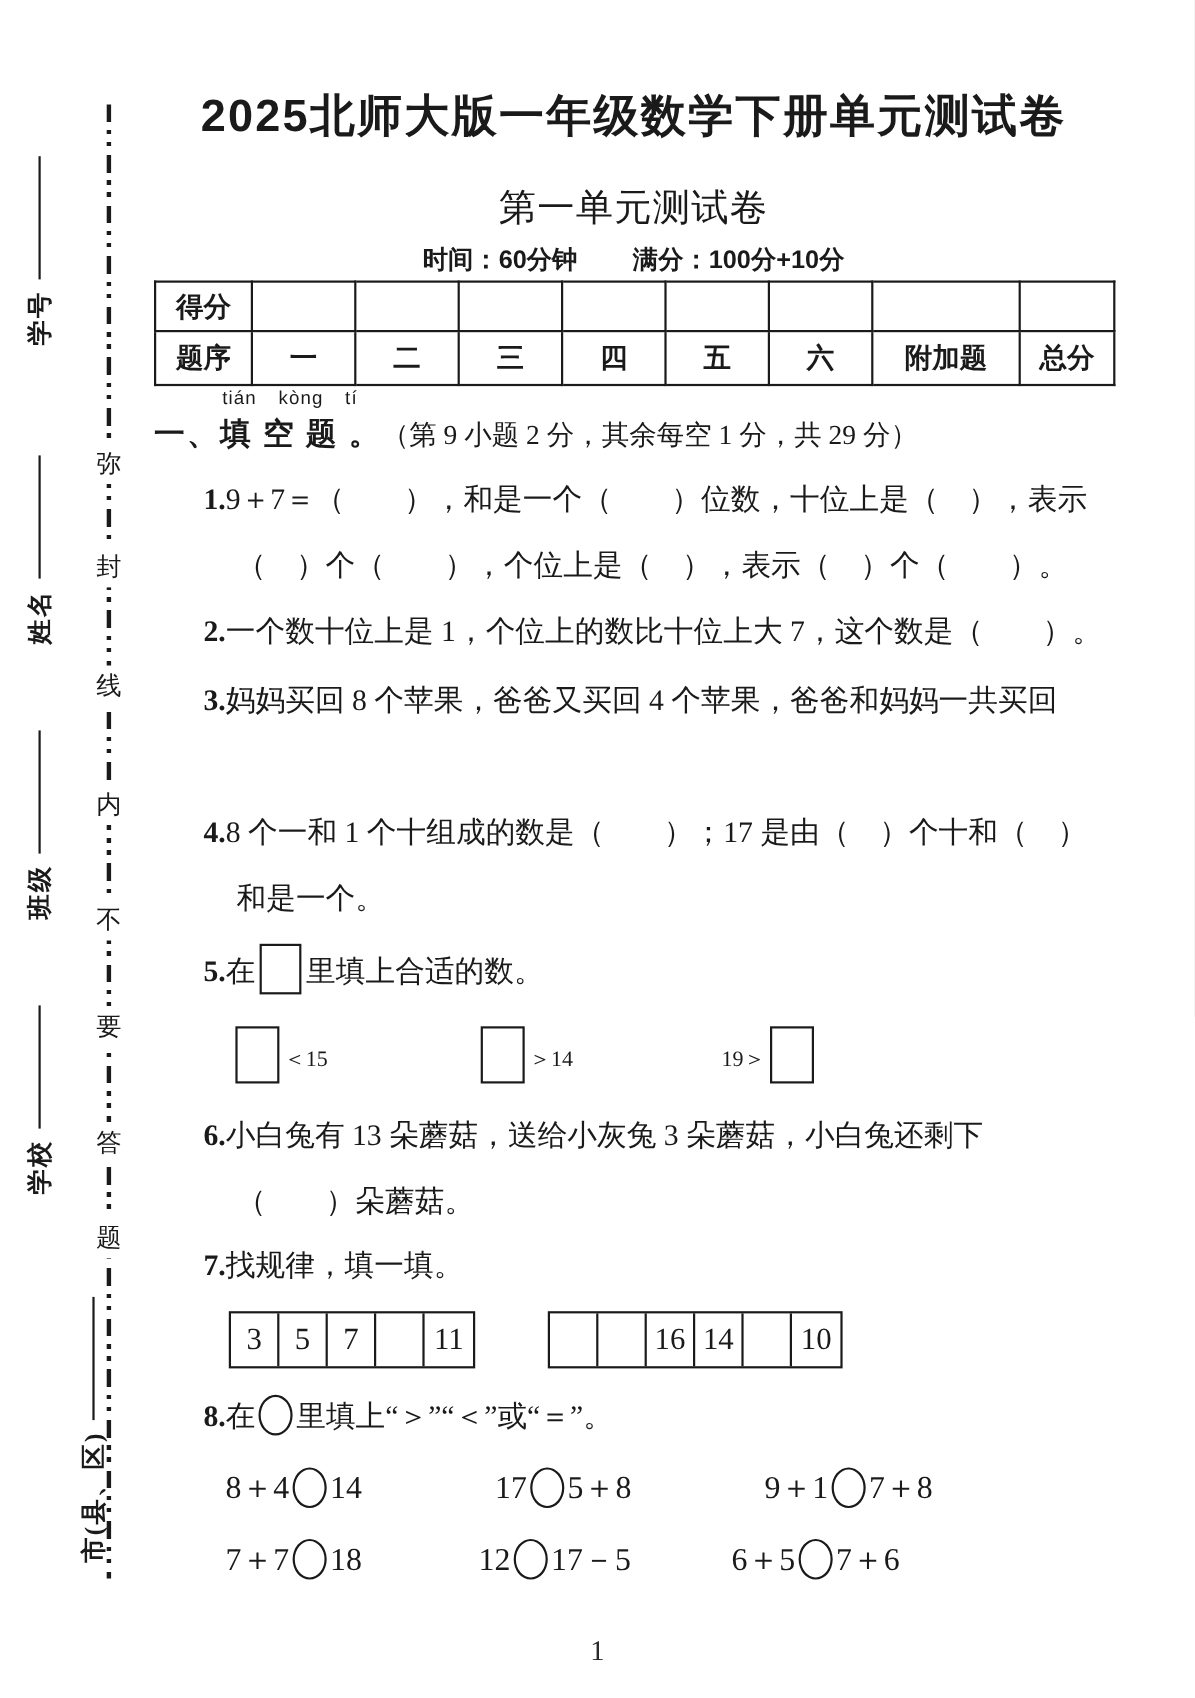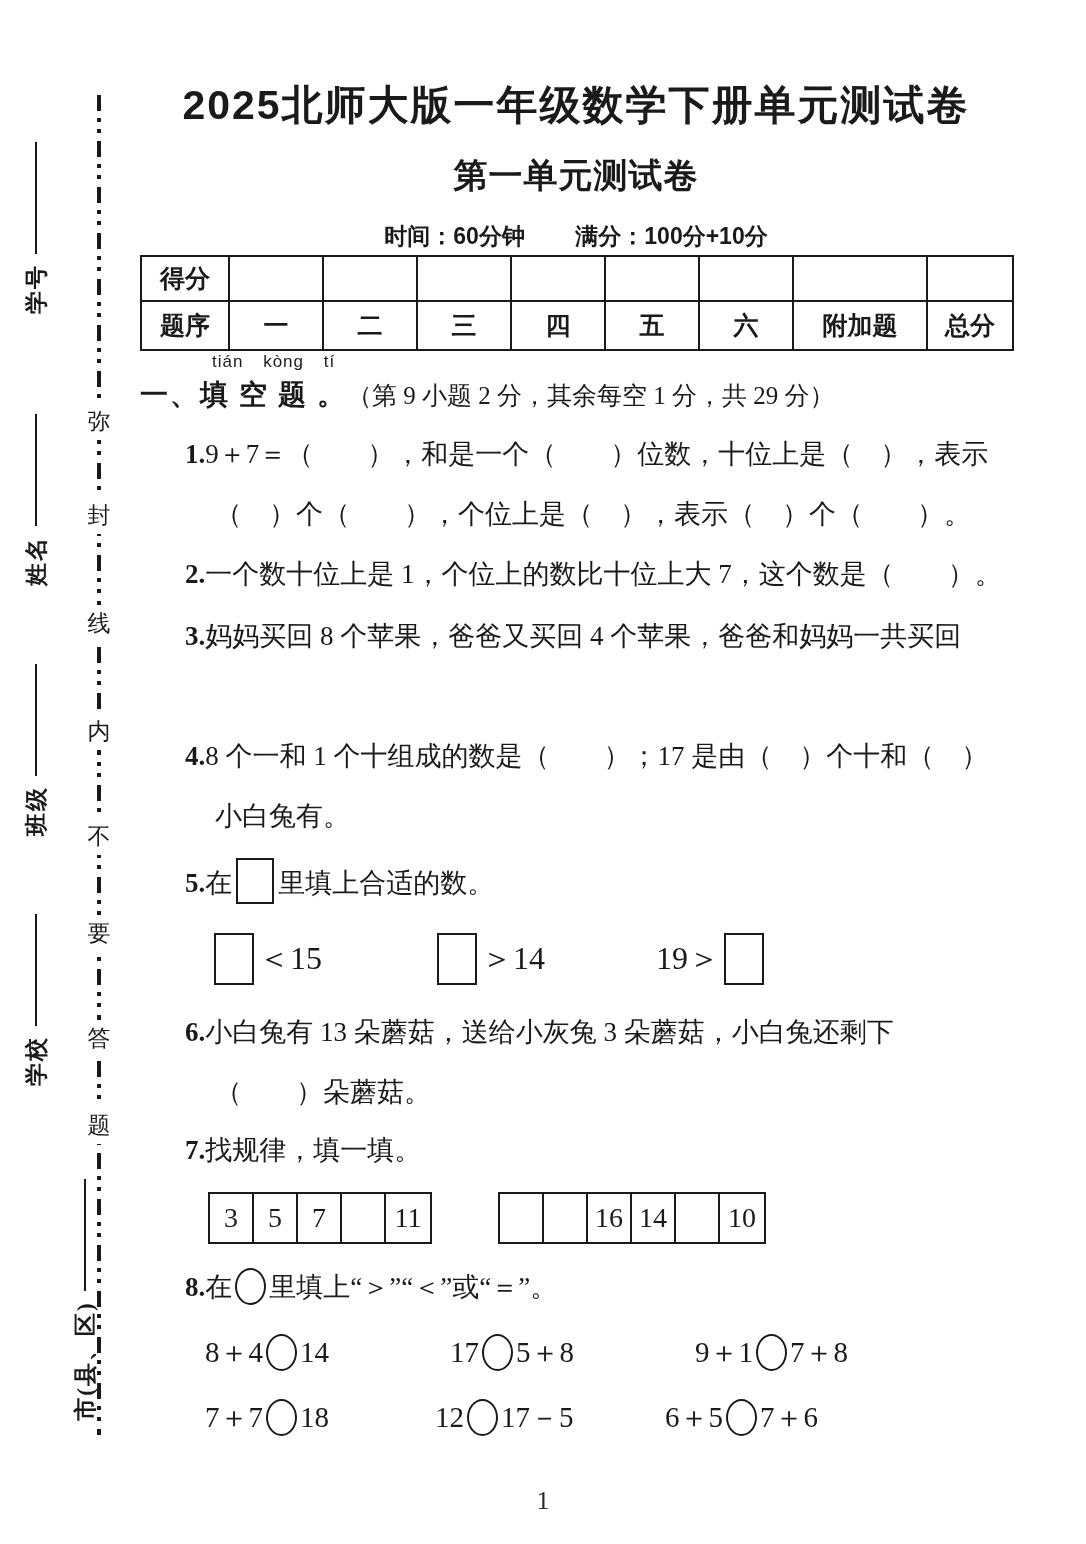--- a/index.html
+++ b/index.html
@@ -64,23 +64,23 @@
   
   .content { position:absolute; left:140px; top:0; width:872px; height:1380px; }
   .abs { position:absolute; left:0; right:0; }
 
   .exam-title {
     top:78px; text-align:center;
     font-family:"Liberation Sans","DejaVu Sans",sans-serif;
     font-size:41px; font-weight:bold; letter-spacing:2px;
   }
   .exam-subtitle {
-    top:153px; text-align:center;
-    font-family:"Liberation Sans","DejaVu Sans",sans-serif;
-    font-size:34px; font-weight:bold; letter-spacing:1px;
+    top:166px; text-align:center;
+    font-family:"Liberation Sans","DejaVu Sans",sans-serif;
+    font-size:34px; font-weight:normal; letter-spacing:1px;
   }
   .exam-meta {
     top:221px; text-align:center;
     font-family:"Liberation Sans","DejaVu Sans",sans-serif;
     font-size:23px; font-weight:bold;
   }
   .exam-meta span { margin:0 22px; }
 
   table.score-table {
     position:absolute; top:255px; left:0;
@@ -90,21 +90,21 @@
   .score-table td {
     border:2.5px solid #1a1a1a;
     text-align:center; vertical-align:middle;
     font-family:"Liberation Sans","DejaVu Sans",sans-serif;
     font-size:25px; font-weight:bold;
   }
   .score-table tr:nth-child(1) td { height:45px; }
   .score-table tr:nth-child(2) td { height:49px; }
 
   .pinyin {
-    top:352px; left:72px; right:auto;
+    top:352px; left:62px; right:auto;
     font-family:"Liberation Sans","DejaVu Sans",sans-serif;
     font-size:17px; letter-spacing:1px; word-spacing:14px;
   }
   .section-line { top:376px; font-size:28px; white-space:nowrap; }
   .section-line .sec-title { font-weight:bold; letter-spacing:2px; }
   .section-line .sec-note  { font-size:25px; }
 
   .q-line { font-size:27px; line-height:1.25; white-space:nowrap; padding-left:45px; }
   .q-line.wrap { padding-left:75px; }
   .q-num { font-weight:bold; font-family:"Liberation Serif",serif; }
@@ -122,21 +122,21 @@
     display:inline-block; width:38px; height:46px;
     border:2.5px solid #1a1a1a; vertical-align:-12px; margin:0 4px;
     background:#fff;
   }
   .cmp-circle {
     display:inline-block; width:31px; height:37px;
     border:2.5px solid #1a1a1a; border-radius:50%;
     vertical-align:-9px; margin:0 3px;
   }
 
-  .box-row { top:933px; display:flex; padding-left:70px; font-size:32px; }
+  .box-row { top:933px; display:flex; padding-left:70px; font-size:20px; }
   .box-row .box-item { width:223px; white-space:nowrap; }
   .box-row .fill-box { width:40px; height:52px; vertical-align:-16px; }
 
   .strip-row { top:1192px; display:flex; padding-left:68px; }
   .num-strip { display:flex; border:2.5px solid #1a1a1a; height:52px; }
   .num-strip + .num-strip { margin-left:66px; }
   .strip-cell {
     width:44px; border-right:2px solid #1a1a1a;
     display:flex; align-items:center; justify-content:center;
     font-size:28px;
@@ -254,21 +254,21 @@
     </div>
 
     <div class="abs q-line" id="q3a">
       <span class="q-num">3.</span><span>妈妈买回 8 个苹果，爸爸又买回 4 个苹果，爸爸和妈妈一共买回</span>
     </div>
 
     <div class="abs q-line" id="q4a">
       <span class="q-num">4.</span><span>8 个一和 1 个十组成的数是（　　）；17 是由（　）个十和（　）</span>
     </div>
     <div class="abs q-line wrap" id="q4b">
-      <span>小白兔有。</span>
+      <span>和是一个。</span>
     </div>
 
     <div class="abs q-line" id="q5a">
       <span class="q-num">5.</span><span>在</span><span class="fill-box"></span><span>里填上合适的数。</span>
     </div>
     <div class="abs box-row">
       <span class="box-item"><span></span><span class="fill-box"></span><span>＜15</span></span>
       <span class="box-item"><span></span><span class="fill-box"></span><span>＞14</span></span>
       <span class="box-item"><span>19＞</span><span class="fill-box"></span><span></span></span>
     </div>

